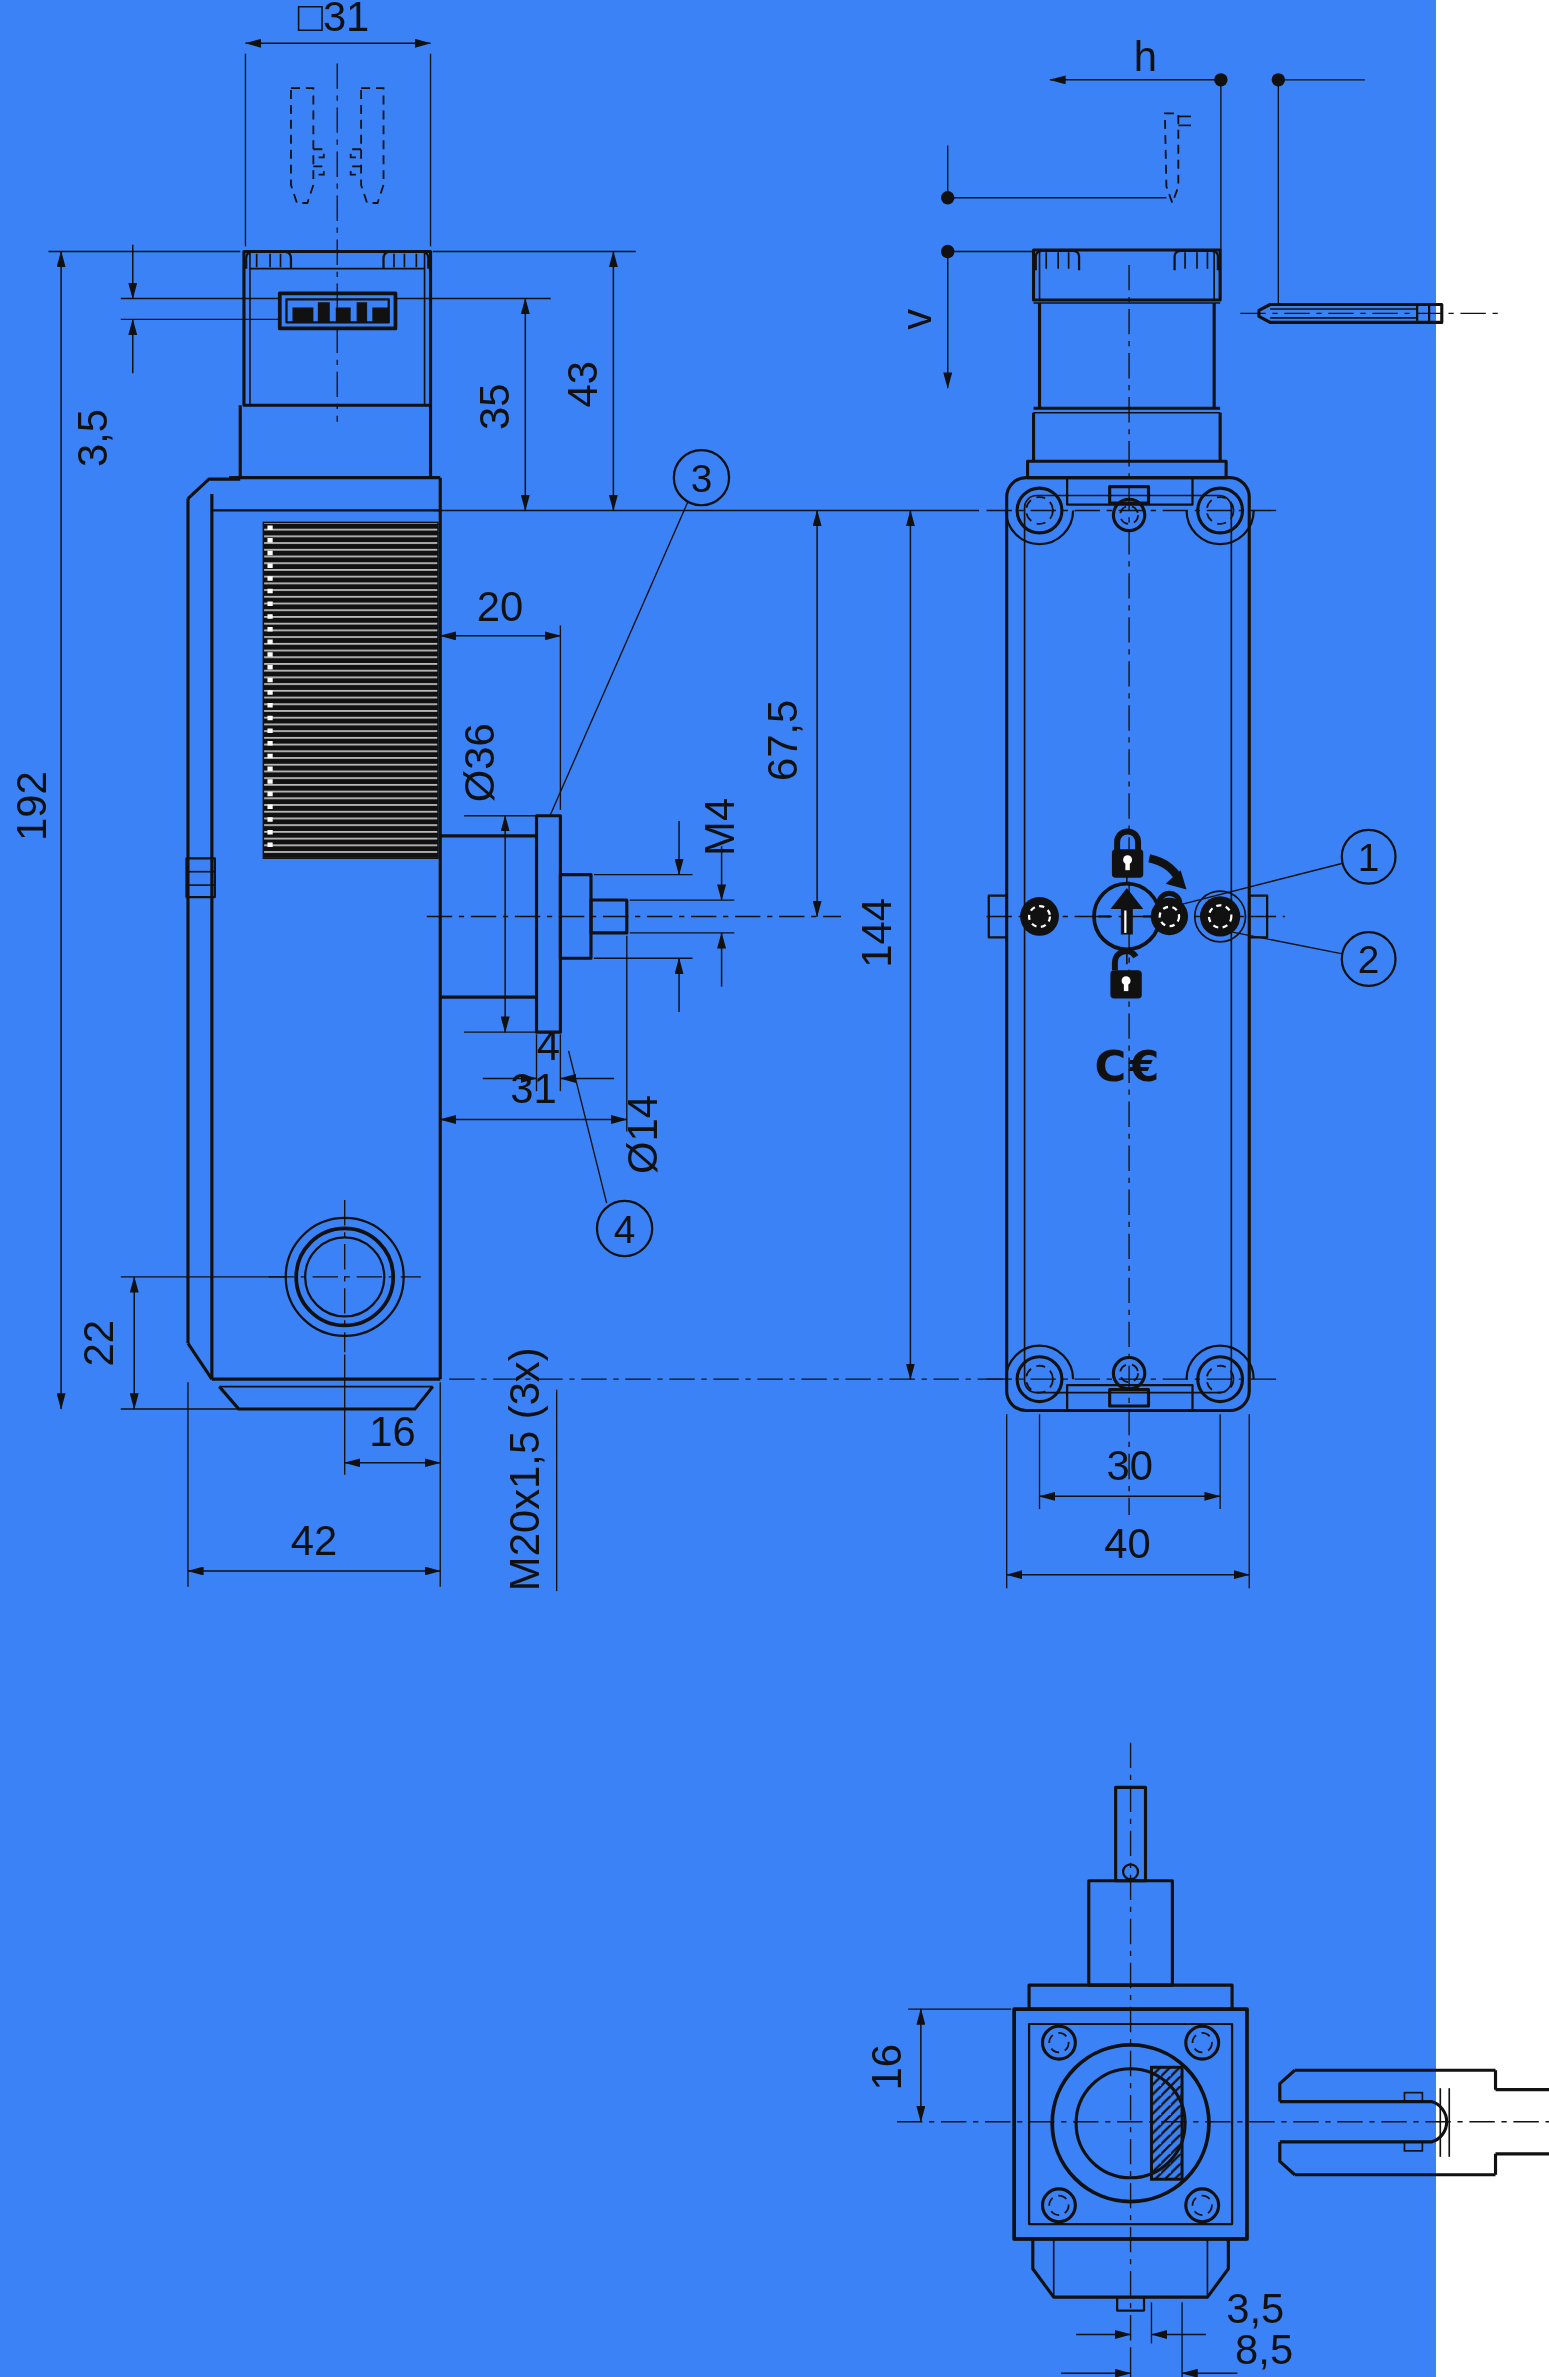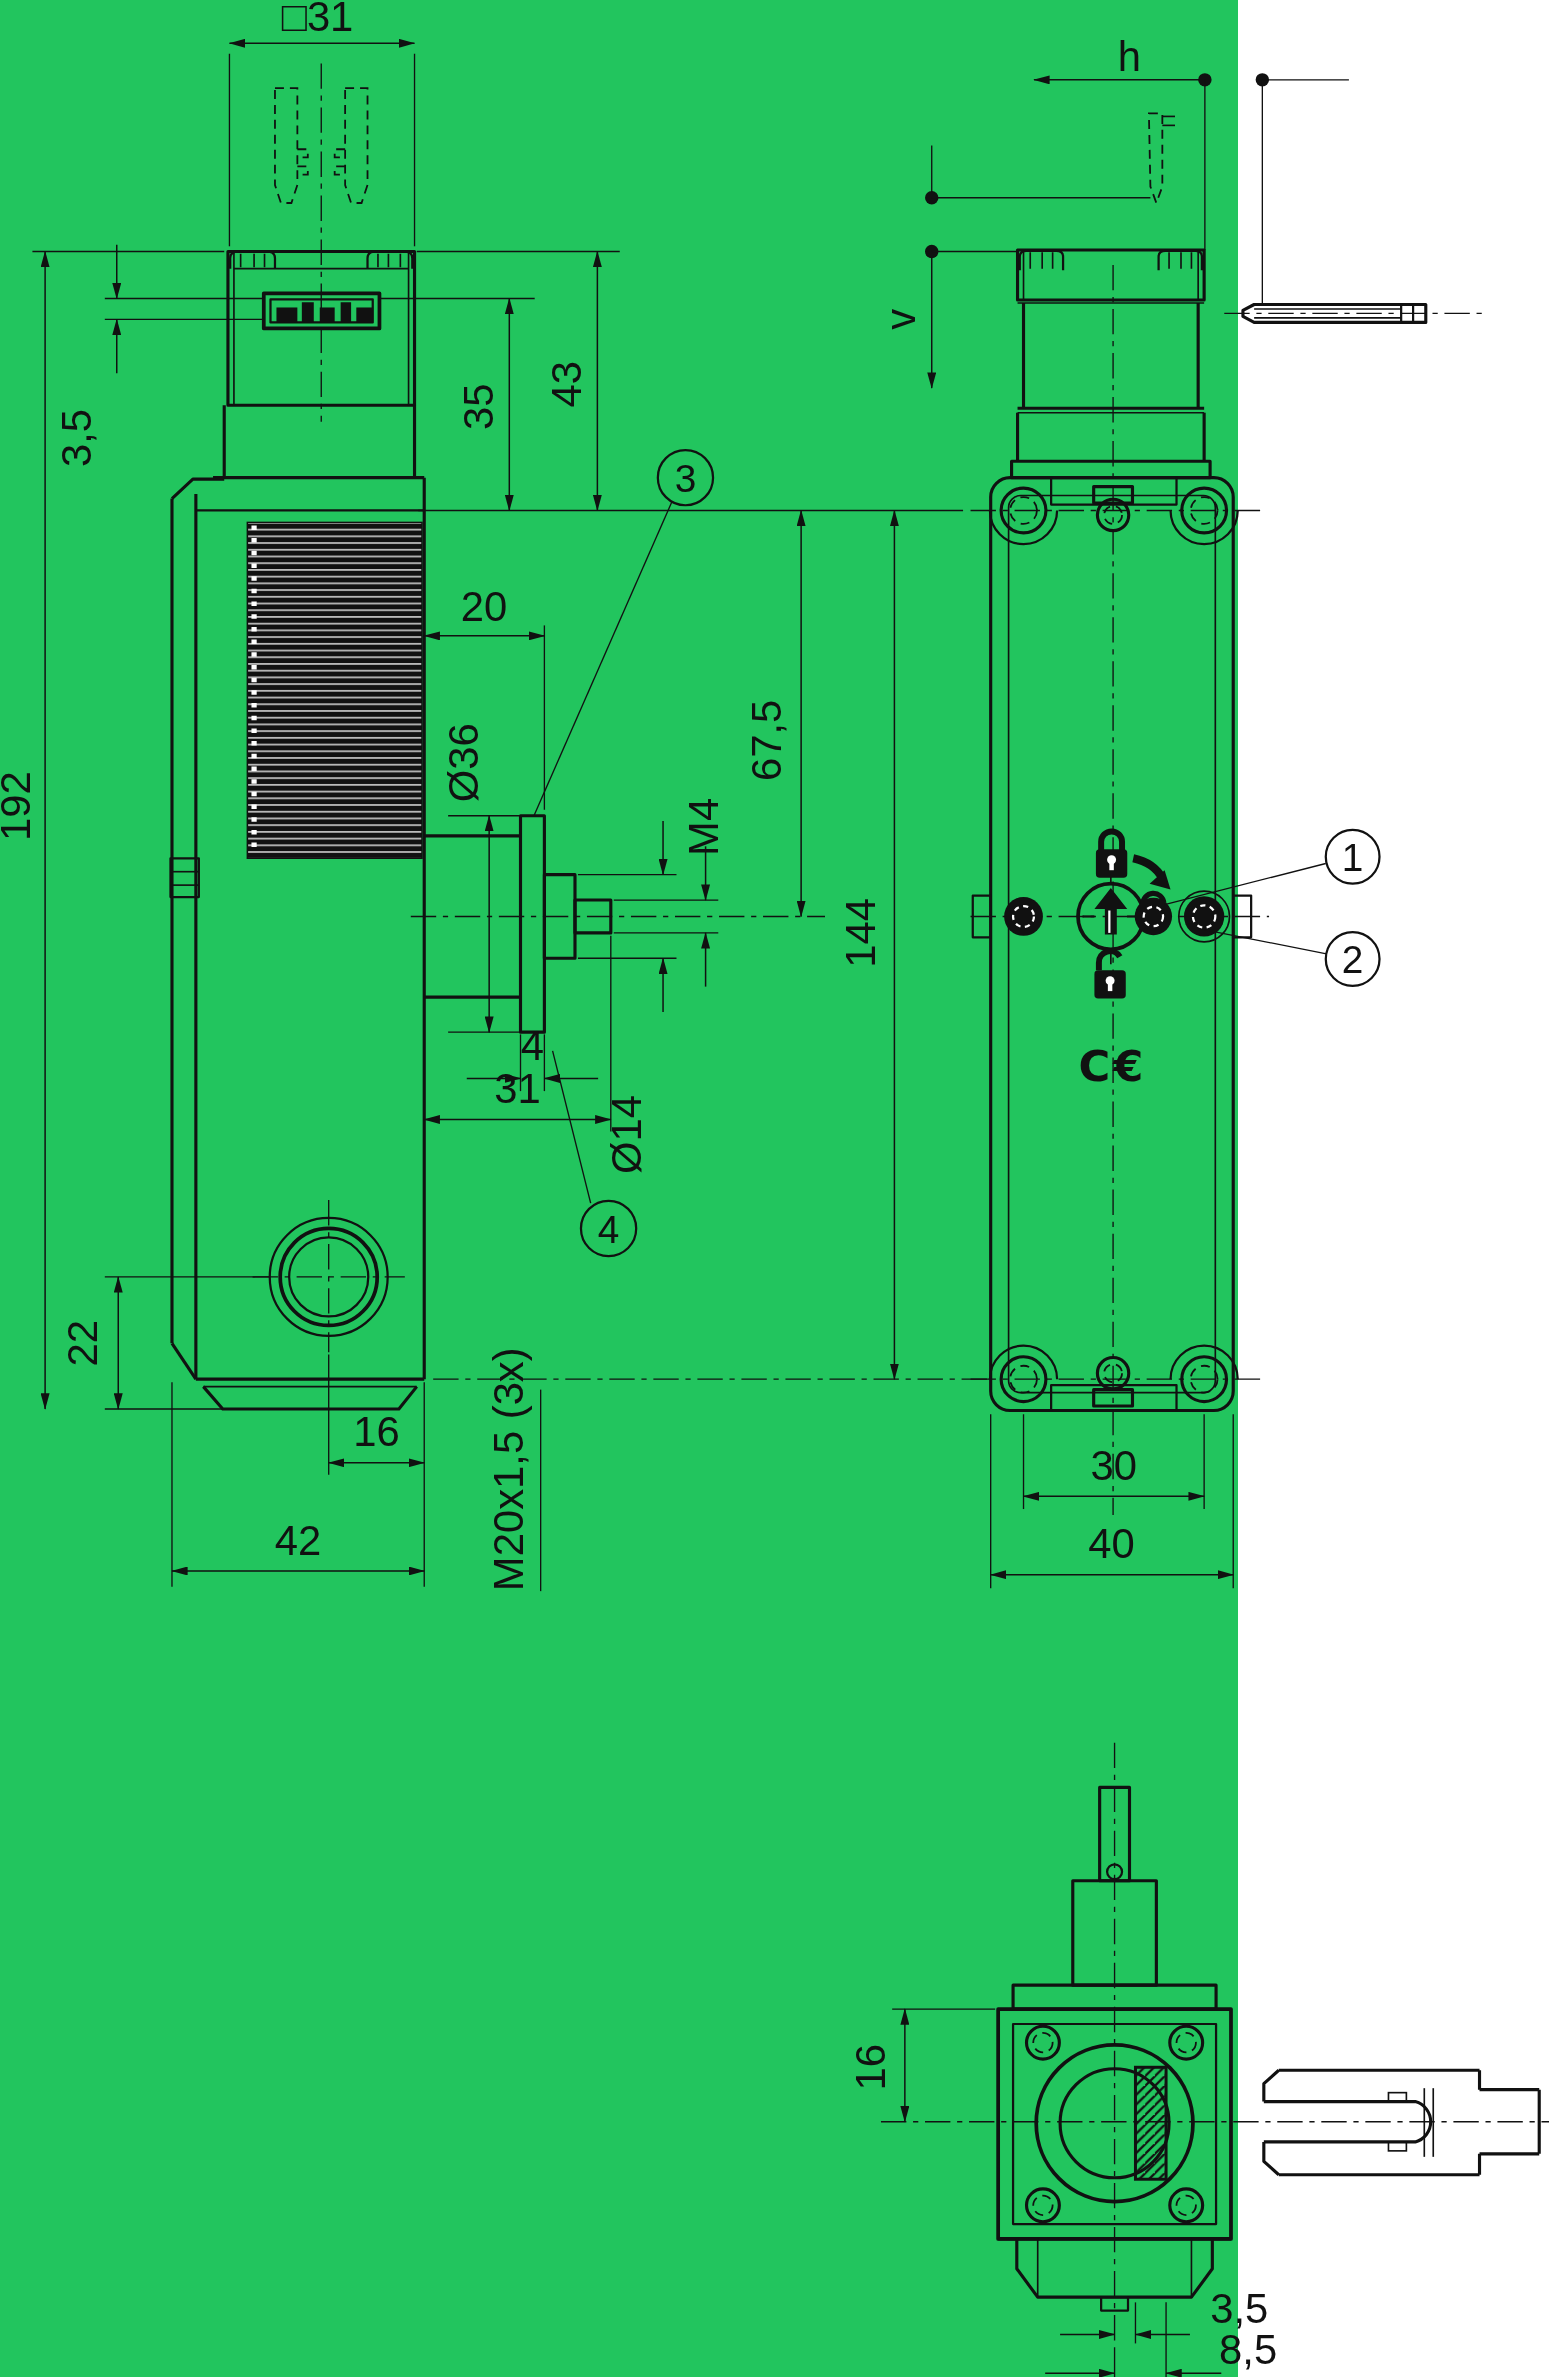--- a/index.html
+++ b/index.html
@@ -1,16 +1,16 @@
 <!DOCTYPE html>
 <html style="font-size:12px"><head>
 <meta charset="utf-8">
 <style>
   html,body{margin:0;padding:0;background:#fff;}
-  .stage{width:1238px;height:2377px;background:#22c55e;position:relative;font-family:"Liberation Sans",sans-serif;}
+  .stage{width:1420px;height:2377px;background:#3b82f6;position:relative;font-family:"Liberation Sans",sans-serif;padding-left:16px;}
   svg{display:block}
   .o5{stroke:#111;stroke-width:5;fill:none;stroke-linejoin:round}
   .o4{stroke:#111;stroke-width:4.2;fill:none;stroke-linejoin:round}
   .o3{stroke:#111;stroke-width:3;fill:none;stroke-linejoin:round}
   .o2{stroke:#111;stroke-width:2.2;fill:none}
   .dim{stroke:#111;stroke-width:2;fill:none}
   .ext{stroke:#111;stroke-width:1.8;fill:none}
   .cl{stroke:#111;stroke-width:1.8;fill:none;stroke-dasharray:34 9 7 9}
   .hid2{stroke:#111;stroke-width:2.4;fill:none;stroke-dasharray:12 8}
   .blk{fill:#111;stroke:none}

